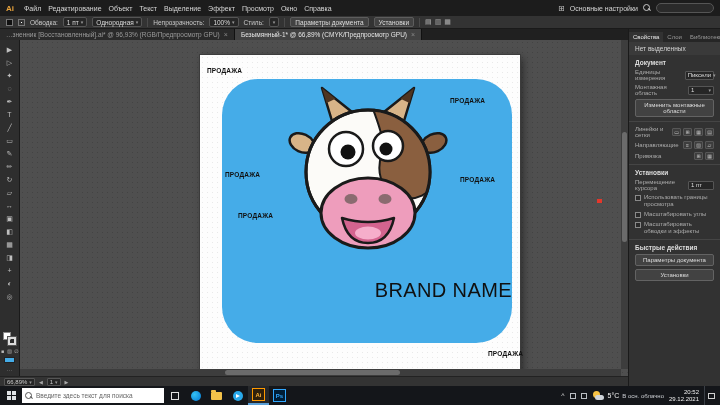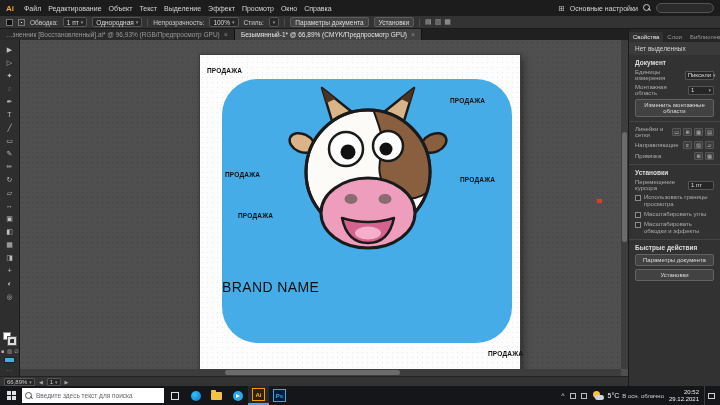--- a/index.html
+++ b/index.html
@@ -45,21 +45,21 @@
   .mini-row{display:flex;gap:1px}
   .mini-btn{width:6px;height:6px;font-size:5px;color:#bbb;display:flex;align-items:center;justify-content:center}
   #color-mode-swatch{width:11px;height:6px;background:#45ACE8;border:1px solid #222}
   .ellipsis{font-size:6px;color:#999}
 
   
   #canvas{left:20px;top:40px;width:608px;height:336px;background-color:#4f4f4f;background-image:radial-gradient(#434343 0.7px,transparent 0.8px);background-size:5px 5px;overflow:hidden}
   #artboard{left:180px;top:15px;width:320px;height:323px;background-color:#fdfdfd;background-image:radial-gradient(#e9e9e9 0.5px,transparent 0.6px);background-size:5px 5px;box-shadow:0 0 0 1px #3c3c3c,3px 3px 8px rgba(0,0,0,.45)}
   #blue-card{left:22px;top:24px;width:290px;height:264px;border-radius:36px;background:#45ACE8}
   #cow-svg{left:88px;top:30px;width:160px;height:170px}
-  #brand-text{left:22px;top:224px;width:290px;text-align:left;font-size:14px;letter-spacing:.4px;color:#101010}
+  #brand-text{left:22px;top:224px;width:290px;text-align:right;font-size:20px;letter-spacing:.4px;color:#101010}
   .wm{position:absolute;font-size:6.5px;font-weight:600;color:#111;letter-spacing:.2px}
   .wm1{left:7px;top:12px}.wm2{left:250px;top:42px}.wm3{left:25px;top:116px}.wm4{left:260px;top:121px}.wm5{left:38px;top:157px}.wm6{left:288px;top:295px}
   #scroll-v{left:601px;top:0;width:7px;height:329px;background:#3d3d3d}
   #scroll-v .thumb{position:absolute;left:1px;top:92px;width:5px;height:110px;background:#6b6b6b;border-radius:3px}
   #scroll-h{left:0;top:329px;width:601px;height:7px;background:#3d3d3d}
   #scroll-h .thumb{position:absolute;top:1px;left:205px;height:5px;width:175px;background:#6b6b6b;border-radius:3px}
   #red-marker{left:577px;top:159px;width:5px;height:4px;background:#e5372b}
 
   
   #ai-status{left:0;top:376px;width:628px;height:10px;background:#333;border-top:1px solid #222;display:flex;align-items:center;gap:4px;padding:0 4px;font-size:6px;color:#ccc}

